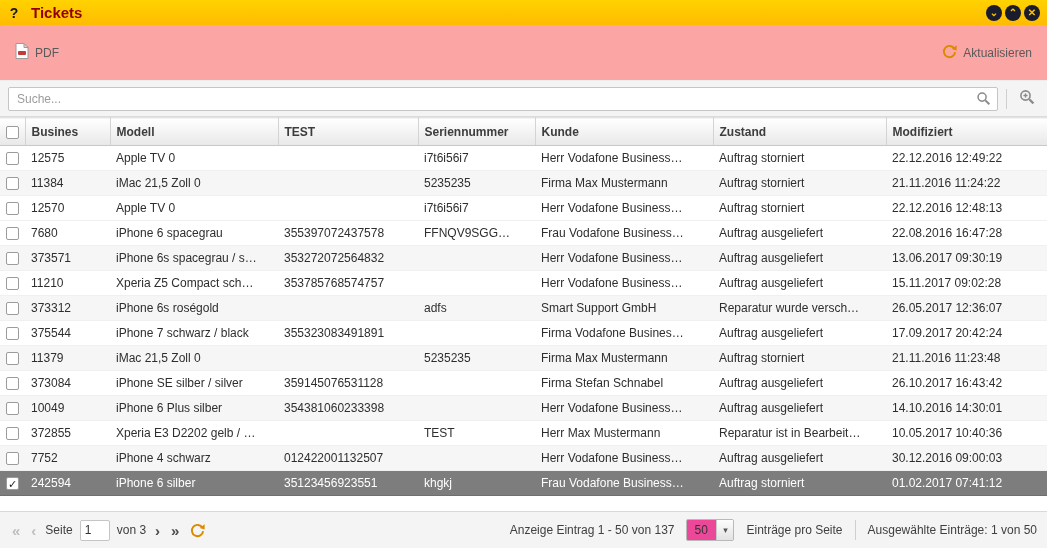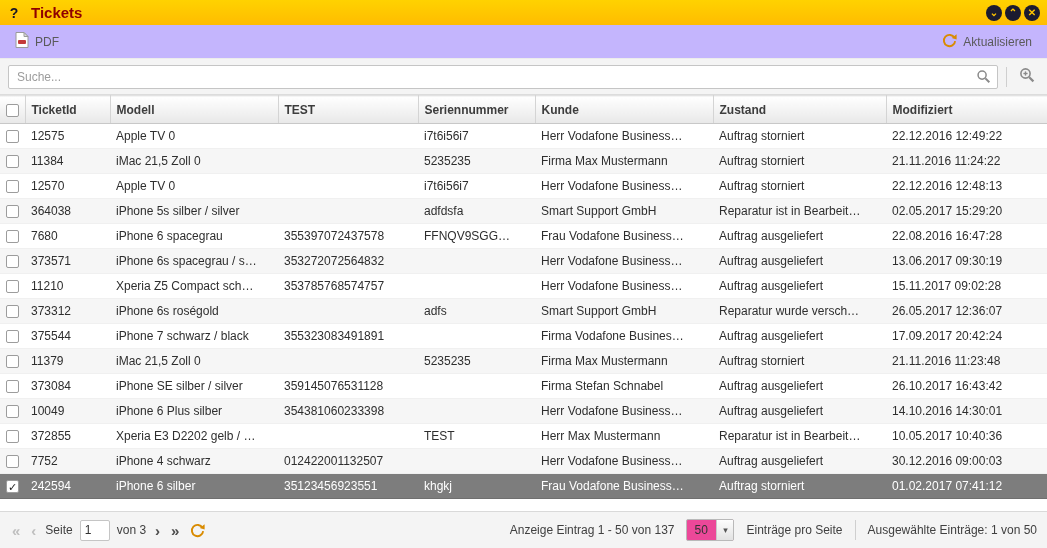--- a/index.html
+++ b/index.html
@@ -19,22 +19,22 @@
   .title-text { margin-left: 10px; font-weight: bold; font-size: 15px; color: #8f0000; }
   .win-controls { margin-left: auto; display: flex; gap: 3px; }
   .win-btn {
     width: 16px; height: 16px; border-radius: 50%; background: #1b1b30;
     color: #ffc400; font-size: 10px; line-height: 15px; text-align: center; cursor: pointer;
     font-weight: bold;
   }
 
   
   .toolbar {
-    flex: 0 0 33px; background: #c4b5fd; display: flex; align-items: center;
-    padding: 4px 8px; border-bottom: 1px solid #ececec;
+    flex: 0 0 33px; background: #fca5a5; display: flex; align-items: center;
+    padding: 15px 8px; border-bottom: 1px solid #ececec;
   }
   .tb-btn { display: flex; align-items: center; gap: 6px; padding: 3px 7px; color: #5a5a5a; cursor: pointer; border-radius: 3px; }
   .tb-right { margin-left: auto; }
 
   
   .search-row {
     flex: 0 0 36px; background: #f4f4f4; display: flex; align-items: center;
     padding: 0 8px; gap: 8px; border-bottom: 1px solid #dcdcdc;
   }
   .search-wrap { flex: 1; position: relative; }
@@ -157,21 +157,21 @@
           <col style="width:168px">
           <col style="width:140px">
         <col style="width:117px">
           <col style="width:178px">
           <col style="width:173px">
           <col style="width:161px">
       </colgroup>
       <thead>
         <tr>
           <th class="cb-col"><span class="checkbox"></span></th>
-          <th>TicketId</th>
+          <th>Busines</th>
           <th>Modell</th>
           <th>TEST</th>
           <th>Seriennummer</th>
           <th>Kunde</th>
           <th>Zustand</th>
           <th>Modifiziert</th>
         </tr>
       </thead>
       <tbody>
           <tr>
@@ -196,30 +196,20 @@
           </tr>
           <tr>
             <td class="cb-cell"><span class="checkbox"></span></td>
             <td>12570</td>
             <td>Apple TV 0</td>
             <td></td>
             <td>i7t6i56i7</td>
             <td>Herr Vodafone Business…</td>
             <td>Auftrag storniert</td>
             <td>22.12.2016 12:48:13</td>
-          </tr>
-          <tr class="stripe">
-            <td class="cb-cell"><span class="checkbox"></span></td>
-            <td>364038</td>
-            <td>iPhone 5s silber / silver</td>
-            <td></td>
-            <td>adfdsfa</td>
-            <td>Smart Support GmbH</td>
-            <td>Reparatur ist in Bearbeit…</td>
-            <td>02.05.2017 15:29:20</td>
           </tr>
           <tr>
             <td class="cb-cell"><span class="checkbox"></span></td>
             <td>7680</td>
             <td>iPhone 6 spacegrau</td>
             <td>355397072437578</td>
             <td>FFNQV9SGG…</td>
             <td>Frau Vodafone Business…</td>
             <td>Auftrag ausgeliefert</td>
             <td>22.08.2016 16:47:28</td>

